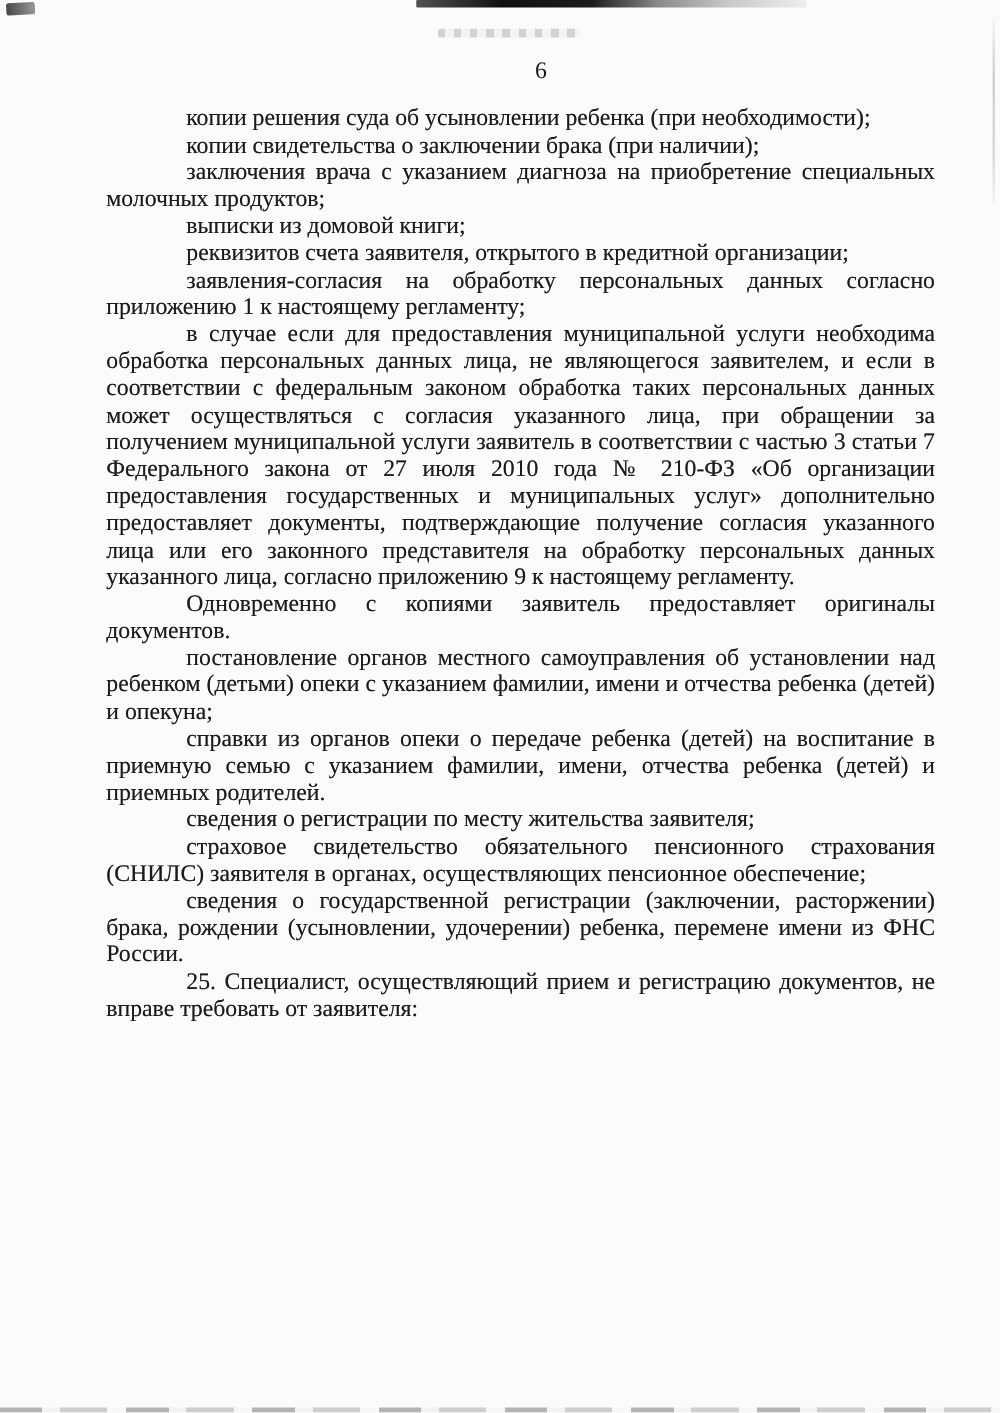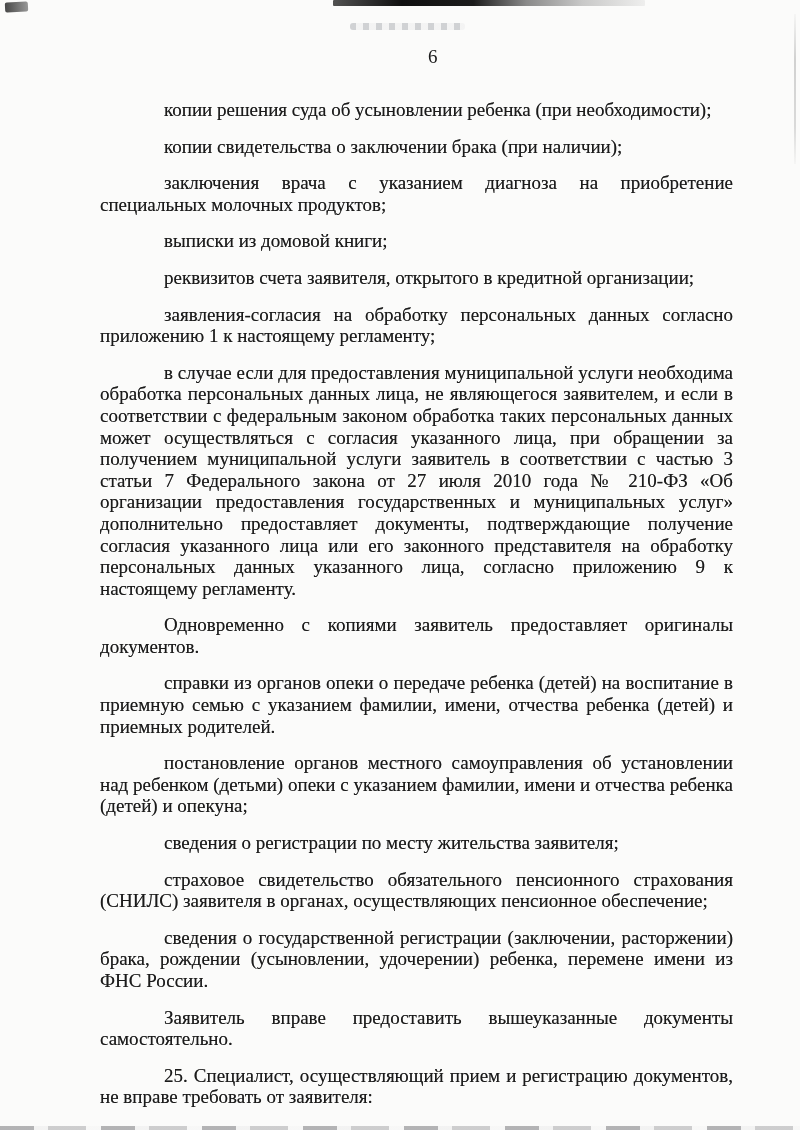--- a/index.html
+++ b/index.html
@@ -57,21 +57,21 @@
   }
   .content {
     position: absolute;
     top: 84px; left: 85px; width: 663px;
     font-size: 19px;
     line-height: 21.6px;
     text-align: justify;
     text-shadow: 0 0 .4px rgba(10,10,10,.55);
   }
   .content p {
-    margin: 15px;
+    margin: 0;
     padding: 0;
     text-indent: 64px;
   }
 </style>
 </head>
 <body>
 
 <div class="artifact artifact-top-left"></div>
 <div class="artifact artifact-top-bar"></div>
 <div class="artifact artifact-smudge"></div>
@@ -82,20 +82,19 @@
 
 <div class="content">
   <p>копии решения суда об усыновлении ребенка (при необходимости);</p>
   <p>копии свидетельства о заключении брака (при наличии);</p>
   <p>заключения врача с указанием диагноза на приобретение специальных молочных продуктов;</p>
   <p>выписки из домовой книги;</p>
   <p>реквизитов счета заявителя, открытого в кредитной организации;</p>
   <p>заявления-согласия на обработку персональных данных согласно приложению 1 к настоящему регламенту;</p>
   <p>в случае если для предоставления муниципальной услуги необходима обработка персональных данных лица, не являющегося заявителем, и если в соответствии с федеральным законом обработка таких персональных данных может осуществляться с согласия указанного лица, при обращении за получением муниципальной услуги заявитель в соответствии с частью 3 статьи 7 Федерального закона от 27 июля 2010 года № 210-ФЗ «Об организации предоставления государственных и муниципальных услуг» дополнительно предоставляет документы, подтверждающие получение согласия указанного лица или его законного представителя на обработку персональных данных указанного лица, согласно приложению 9 к настоящему регламенту.</p>
   <p>Одновременно с копиями заявитель предоставляет оригиналы документов.</p>
+  <p>постановление органов местного самоуправления об установлении над ребенком (детьми) опеки с указанием фамилии, имени и отчества ребенка (детей) и опекуна;</p>
   <p>справки из органов опеки о передаче ребенка (детей) на воспитание в приемную семью с указанием фамилии, имени, отчества ребенка (детей) и приемных родителей.</p>
-  <p>постановление органов местного самоуправления об установлении над ребенком (детьми) опеки с указанием фамилии, имени и отчества ребенка (детей) и опекуна;</p>
   <p>сведения о регистрации по месту жительства заявителя;</p>
   <p>страховое свидетельство обязательного пенсионного страхования (СНИЛС) заявителя в органах, осуществляющих пенсионное обеспечение;</p>
   <p>сведения о государственной регистрации (заключении, расторжении) брака, рождении (усыновлении, удочерении) ребенка, перемене имени из ФНС России.</p>
-  <p>Заявитель вправе предоставить вышеуказанные документы самостоятельно.</p>
   <p>25. Специалист, осуществляющий прием и регистрацию документов, не вправе требовать от заявителя:</p>
 </div>
 
 </body></html>

